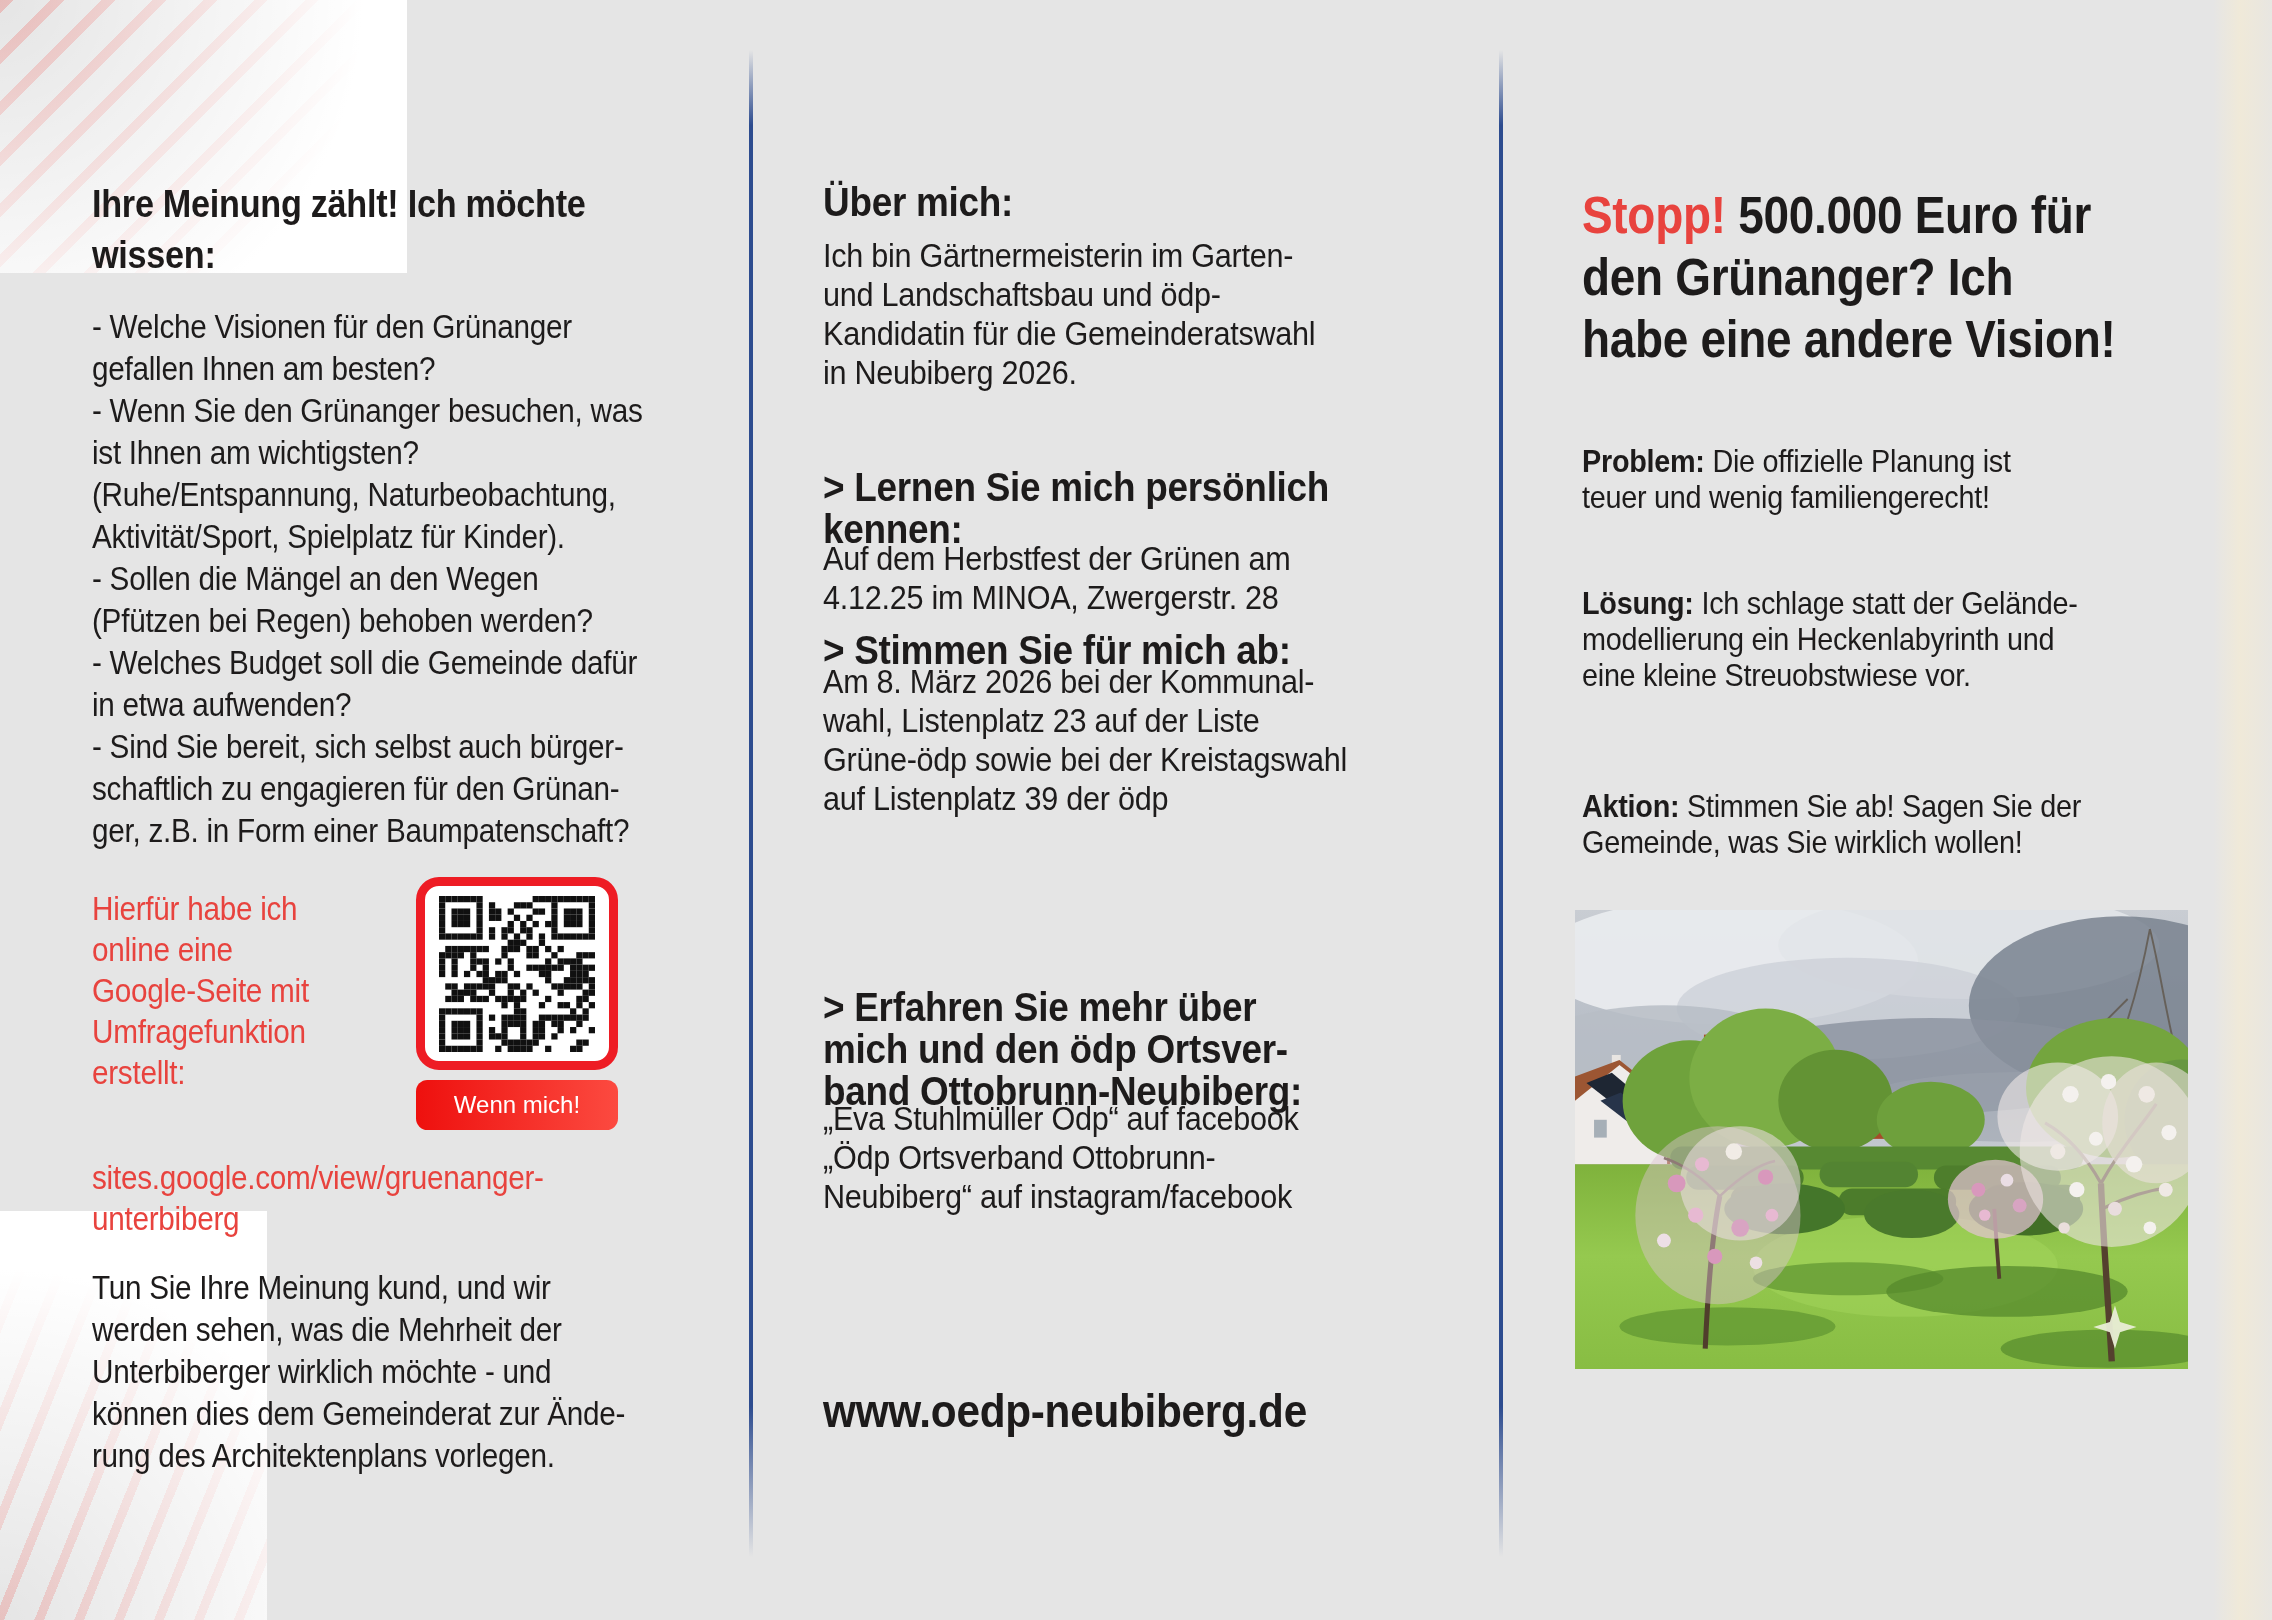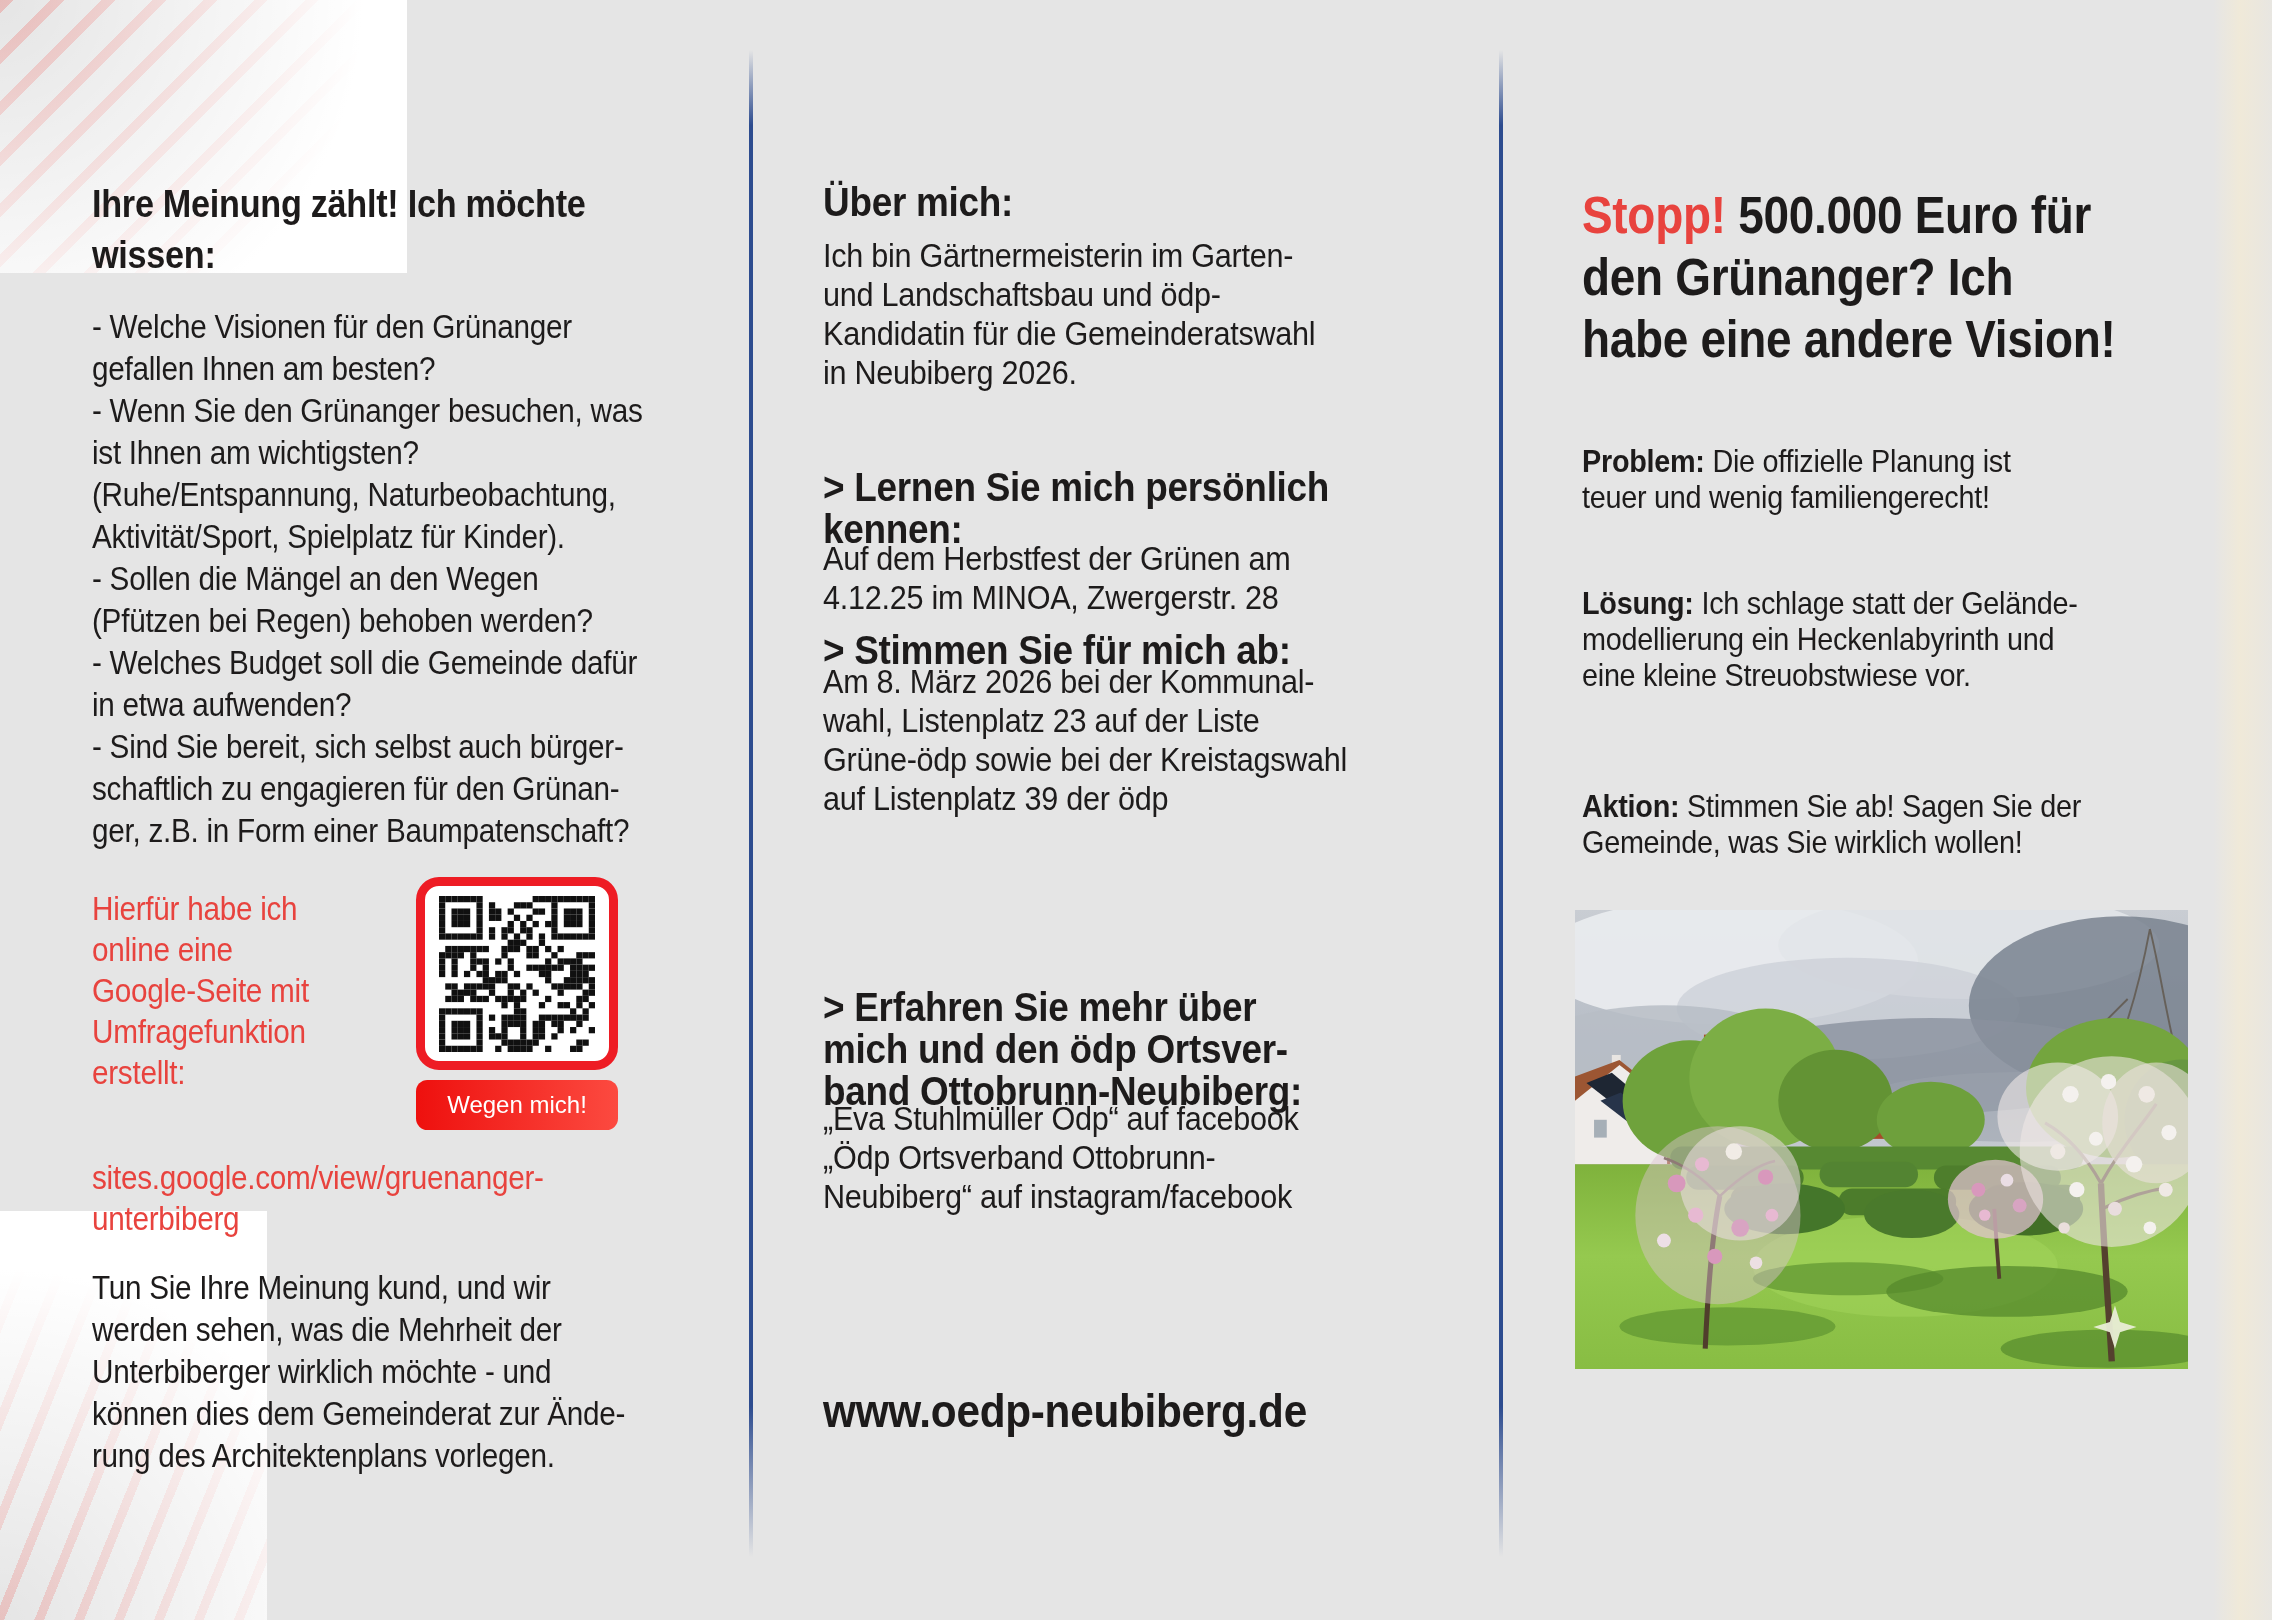--- a/index.html
+++ b/index.html
@@ -413,21 +413,21 @@
           <rect x="90" y="240" width="10" height="10"></rect>
           <rect x="110" y="240" width="10" height="10"></rect>
           <rect x="120" y="240" width="10" height="10"></rect>
           <rect x="130" y="240" width="10" height="10"></rect>
           <rect x="140" y="240" width="10" height="10"></rect>
           <rect x="170" y="240" width="10" height="10"></rect>
           <rect x="210" y="240" width="10" height="10"></rect>
           <rect x="220" y="240" width="10" height="10"></rect>
         </svg>
     </div>
-    <div class="qr-btn">Wegen mich!</div>
+    <div class="qr-btn">Wenn mich!</div>
   </div>
 
   <div class="block body-l red" style="left:92px;top:1157px;width:730px;line-height:41px;">sites.google.com/view/gruenanger-
 unterbiberg</div>
 
   <div class="block body-l" style="left:92px;top:1267px;width:730px;">Tun Sie Ihre Meinung kund, und wir
 werden sehen, was die Mehrheit der
 Unterbiberger wirklich möchte - und
 können dies dem Gemeinderat zur Ände-
 rung des Architektenplans vorlegen.</div>

